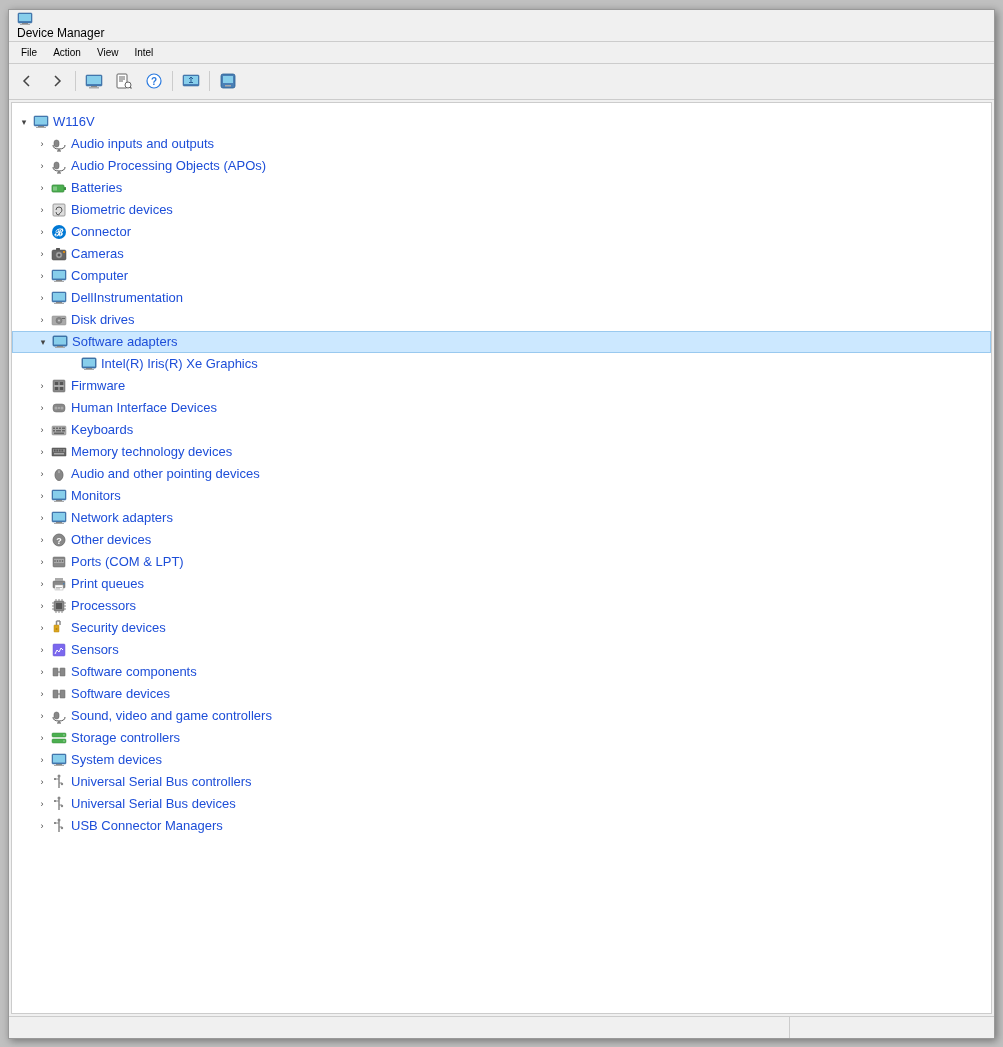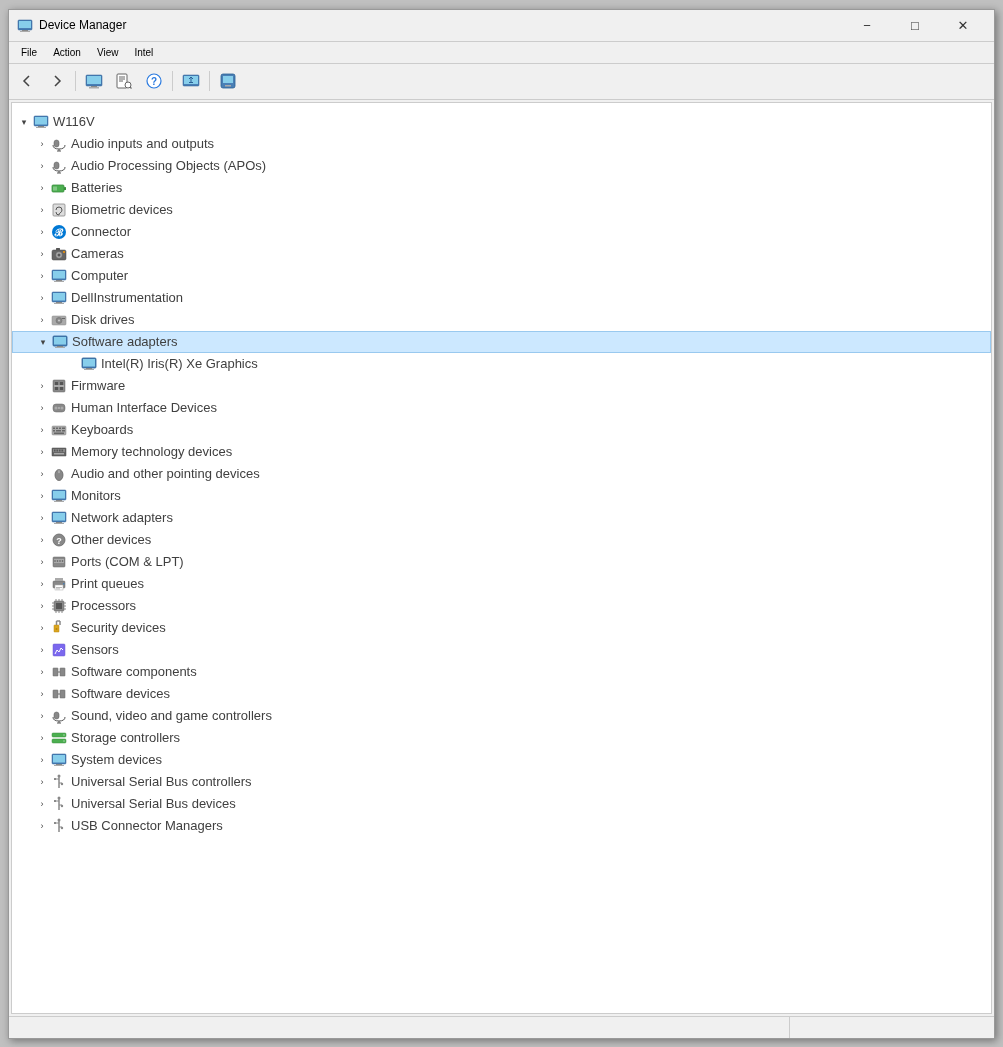--- a/index.html
+++ b/index.html
@@ -18,24 +18,25 @@
       background: #f0f0f0;
       border: 1px solid #999;
       box-shadow: 2px 2px 8px rgba(0,0,0,0.4);
       display: flex;
       flex-direction: column;
     }
     .title-bar {
       background: #f0f0f0;
       height: 32px;
       display: flex;
-      align-items: center;
+      align-items: flex-start;
       padding: 0 8px;
       border-bottom: 1px solid #ccc;
       flex-shrink: 0;
+      flex-direction: column;
     }
     .title-bar-icon {
       width: 16px;
       height: 16px;
       margin-right: 6px;
       display: flex;
       align-items: center;
       justify-content: center;
       flex-shrink: 0;
     }
@@ -134,21 +135,21 @@
       width: 18px;
       height: 18px;
       margin-right: 3px;
       display: inline-flex;
       align-items: center;
       justify-content: center;
       flex-shrink: 0;
     }
     .tree-label {
       font-size: 13px;
-      color: #404040;
+      color: #1d4ed8;
     }
     
     .level-0 { padding-left: 4px; }
     .level-1 { padding-left: 22px; }
     .level-2 { padding-left: 52px; }
     .status-bar {
       height: 22px;
       background: #f0f0f0;
       border-top: 1px solid #ccc;
       display: flex;

